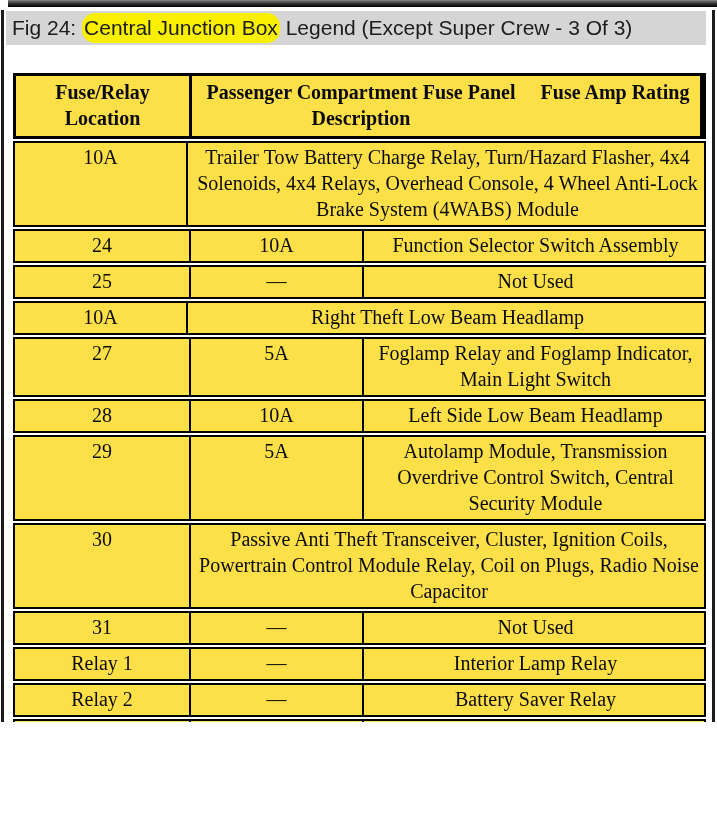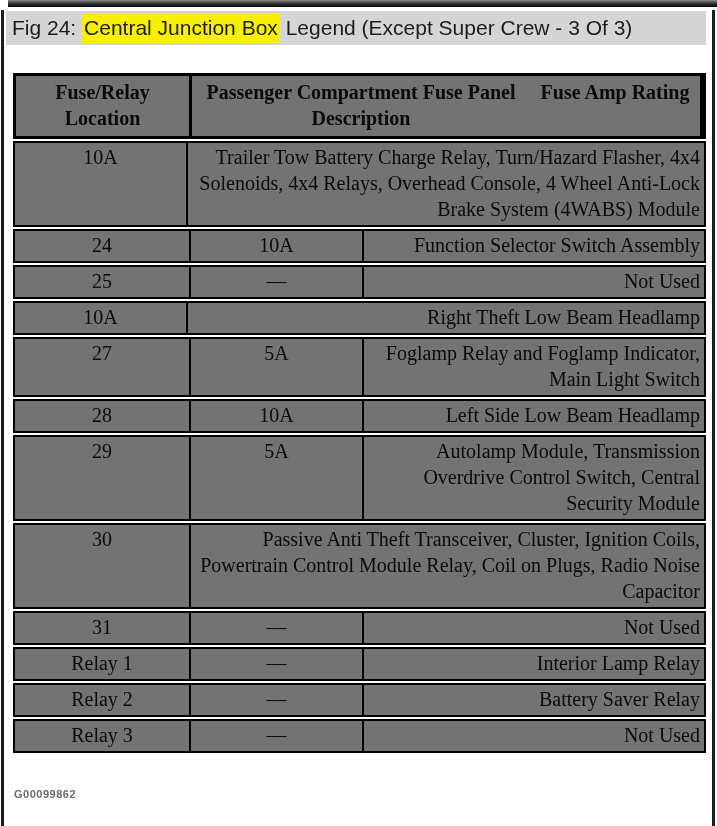--- a/index.html
+++ b/index.html
@@ -2,21 +2,21 @@
 <html><head>
 <meta charset="utf-8">
 <style>
   * { margin: 0; padding: 0; box-sizing: border-box; }
   html, body { background: #ffffff; }
   body { font-family: "Liberation Sans", sans-serif; }
 
   #page {
     position: relative;
     width: 717px;
-    height: 826px;
+    height: 722px;
     background: #ffffff;
     overflow: hidden;
     padding-left: 41px;
   }
 
   .top-bar {
     position: absolute;
     left: 8px; right: 0; top: 0;
     height: 7px;
     background: linear-gradient(180deg, #8a8a8a 0%, #3a3a3a 45%, #000000 100%);
@@ -42,37 +42,38 @@
     display: flex;
     align-items: center;
     padding-left: 6px;
     font-size: 21px;
     color: #1c1c1c;
     white-space: pre;
   }
   .caption-bar .hl {
     background: #f8f000;
     padding: 3px 2px;
+    border-radius: 13px;
   }
 
   .fuse-table {
     position: absolute;
     left: 13px; top: 73px;
     width: 693px;
     font-family: "Liberation Serif", "DejaVu Serif", serif;
     font-size: 20px;
     line-height: 26px;
     color: #0a0a0a;
   }
 
   .t-row {
     display: flex;
     border: 2px solid #000;
     margin-top: 2px;
-    background: #737373;
+    background: #fde047;
   }
   .t-row.header {
     border-width: 3px;
     margin-top: 0;
     font-weight: bold;
     text-align: center;
   }
 
   .cell { padding: 1px 2px 3px 2px; }
   .cell-loc {
@@ -82,21 +83,21 @@
     border-right: 2px solid #000;
   }
   .cell-amp {
     width: 173px;
     flex: 0 0 auto;
     text-align: center;
     border-right: 2px solid #000;
   }
   .cell-desc {
     flex: 1 1 auto;
-    text-align: right;
+    text-align: center;
     padding-left: 7px;
     padding-right: 4px;
   }
   .t-row.header .cell-loc,
   .t-row.header .cell-amp { border-right-width: 3px; }
   .t-row.header .cell { padding: 3px 4px 5px 4px; }
 
   .figure-code {
     position: absolute;
     left: 14px; top: 788px;

